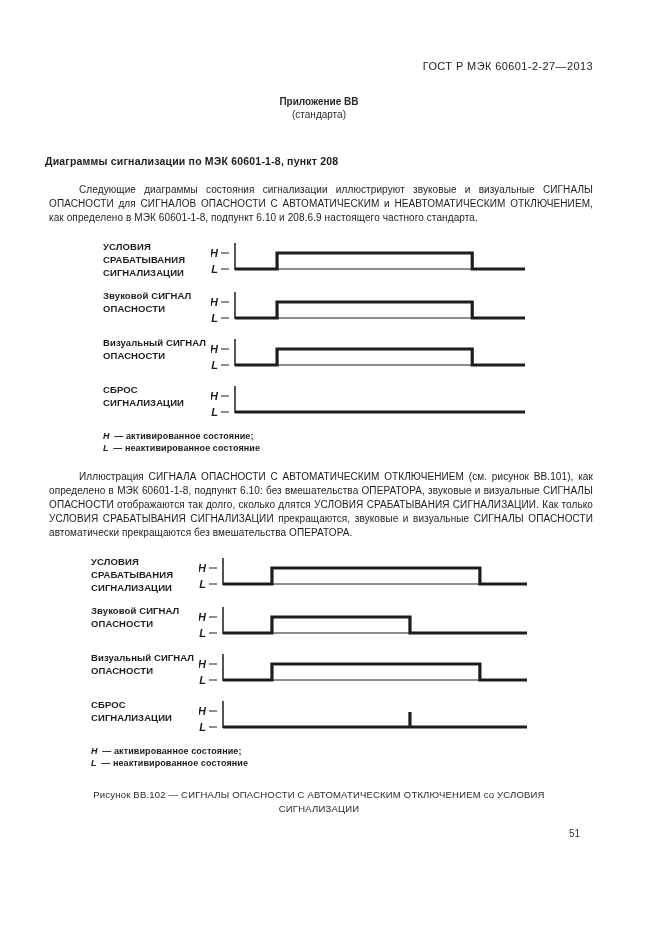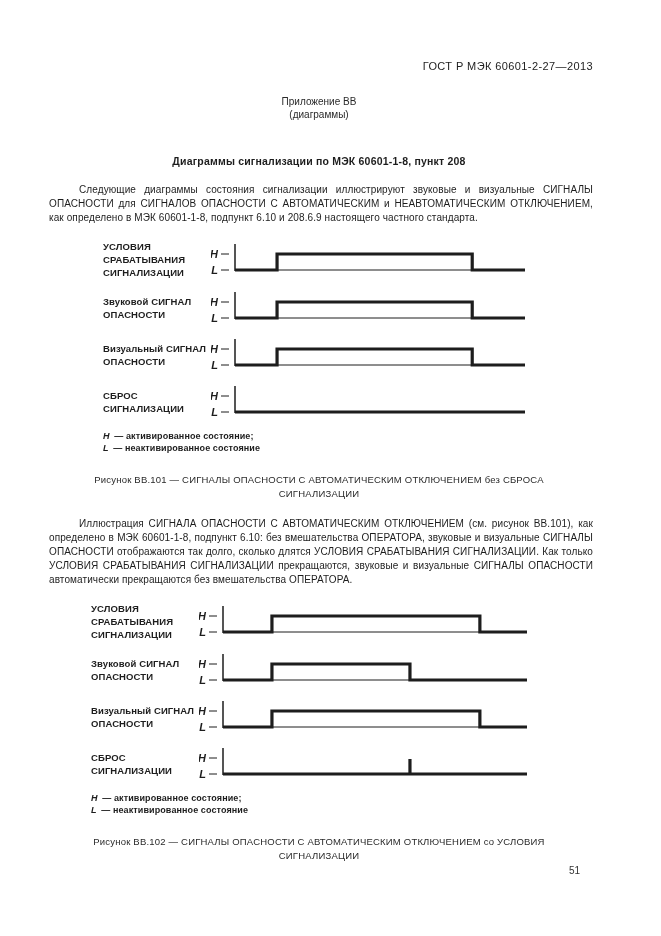--- a/index.html
+++ b/index.html
@@ -5,32 +5,32 @@
   html,body{margin:0;padding:0;background:#ffffff;}
   body{
     width:661px;height:936px;overflow:hidden;position:relative;
     font-family:"Liberation Sans",sans-serif;color:#1d1d1d;
   }
   .page{padding:60px 68px 0 45px;}
 
   .doc-header{
     text-align:right;font-weight:normal;font-size:11px;letter-spacing:.4px;
   }
-  .appendix{margin-top:23px;text-align:center;font-size:10px;line-height:13px;color:#2a2a2a;}
+  .appendix{margin-top:23px;text-align:center;font-size:10px;line-height:13px;color:#2a2a2a;font-weight:bold;}
   .appendix-sub{text-align:center;font-size:10px;line-height:13px;color:#2a2a2a;}
   .heading{
-    margin:34px 0 16px 0;text-align:center;font-size:10.5px;font-weight:bold;letter-spacing:.2px;
+    margin:34px 0 16px 0;font-size:10.5px;font-weight:bold;letter-spacing:.2px;
   }
   .para{
     margin:16px 0 0 4px;font-size:10px;line-height:14px;text-align:justify;
     text-indent:30px;letter-spacing:.1px;
   }
 
   .figure{margin-top:15px;}
-  .wave-row{display:flex;align-items:center;margin-bottom:9px;}
+  .wave-row{display:flex;align-items:flex-start;margin-bottom:9px;}
   .fig-101 .wave-row{margin-left:58px;}
   .fig-102 .wave-row{margin-left:46px;}
   .wave-label{
     width:108px;flex:0 0 108px;font-weight:bold;font-size:9.5px;line-height:13px;
     padding-bottom:1px;letter-spacing:.1px;
   }
   .wave-svg{display:block;}
   .wave-svg .thin{stroke:#1d1d1d;stroke-width:1;}
   .wave-svg .mid{stroke:#1d1d1d;stroke-width:1.5;}
   .wave-svg .trace{stroke:#1d1d1d;stroke-width:3.2;fill:none;stroke-linejoin:miter;}
@@ -39,32 +39,32 @@
   .legend{margin-top:7px;font-size:9px;font-weight:bold;line-height:12px;letter-spacing:.1px;}
   .fig-101 .legend{margin-left:58px;}
   .fig-102 .legend{margin-left:46px;}
   .legend .sym{font-style:italic;margin-right:2px;}
 
   .caption{
     margin:19px auto 0 auto;max-width:500px;text-align:center;
     font-size:9.5px;line-height:14px;color:#2a2a2a;letter-spacing:.2px;
   }
   .page-number{
-    margin-top:2px;text-align:right;padding-right:13px;font-size:10px;color:#333;
+    margin-top:12px;text-align:right;padding-right:13px;font-size:10px;color:#333;
   }
 </style>
 </head>
 <body>
 
 <div class="page">
 
   <div class="doc-header">ГОСТ  Р МЭК  60601-2-27—2013</div>
 
   <div class="appendix">Приложение ВВ</div>
-  <div class="appendix-sub">(диаграммы)</div>
+  <div class="appendix-sub">(стандарта)</div>
 
   <div class="heading">Диаграммы сигнализации по МЭК 60601-1-8, пункт 208</div>
 
   <p class="para">Следующие диаграммы состояния сигнализации иллюстрируют звуковые и визуальные СИГНАЛЫ ОПАСНОСТИ для СИГНАЛОВ ОПАСНОСТИ С АВТОМАТИЧЕСКИМ и НЕАВТОМАТИЧЕСКИМ ОТКЛЮЧЕНИЕМ, как определено в МЭК 60601-1-8, подпункт 6.10 и 208.6.9 настоящего частного стандарта.</p>
 
   <div class="figure fig-101">
     <div class="wave-row">
       <div class="wave-label">
         <div>УСЛОВИЯ</div>
         <div>СРАБАТЫВАНИЯ</div>
@@ -130,21 +130,20 @@
       <div class="legend-line">
         <span class="sym">H</span>
         <span>— активированное состояние;</span>
       </div>
       <div class="legend-line">
         <span class="sym">L</span>
         <span>— неактивированное состояние</span>
       </div>
     </div>
 
-    <div class="caption">Рисунок  ВВ.101 — СИГНАЛЫ ОПАСНОСТИ С АВТОМАТИЧЕСКИМ ОТКЛЮЧЕНИЕМ без СБРОСА СИГНАЛИЗАЦИИ</div>
   </div>
 
   <p class="para">Иллюстрация СИГНАЛА ОПАСНОСТИ С АВТОМАТИЧЕСКИМ ОТКЛЮЧЕНИЕМ (см. рисунок ВВ.101), как определено в МЭК 60601-1-8, подпункт 6.10: без вмешательства ОПЕРАТОРА, звуковые и визуальные СИГНАЛЫ ОПАСНОСТИ отображаются так долго, сколько длятся УСЛОВИЯ СРАБАТЫВАНИЯ СИГНАЛИЗАЦИИ. Как только УСЛОВИЯ СРАБАТЫВАНИЯ СИГНАЛИЗАЦИИ прекращаются, звуковые и визуальные СИГНАЛЫ ОПАСНОСТИ автоматически прекращаются без вмешательства ОПЕРАТОРА.</p>
 
   <div class="figure fig-102">
     <div class="wave-row">
       <div class="wave-label">
         <div>УСЛОВИЯ</div>
         <div>СРАБАТЫВАНИЯ</div>
         <div>СИГНАЛИЗАЦИИ</div>

